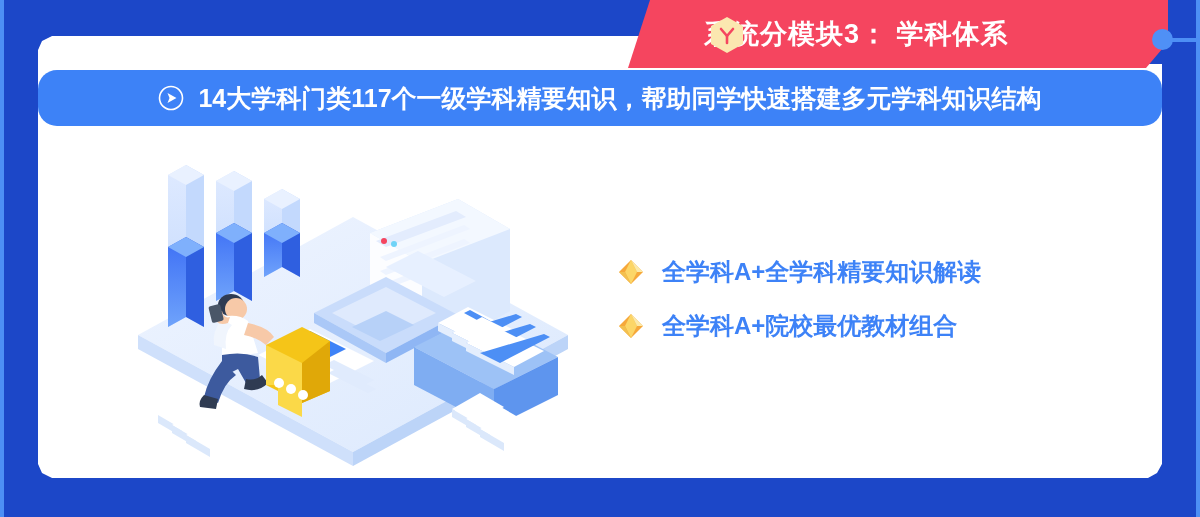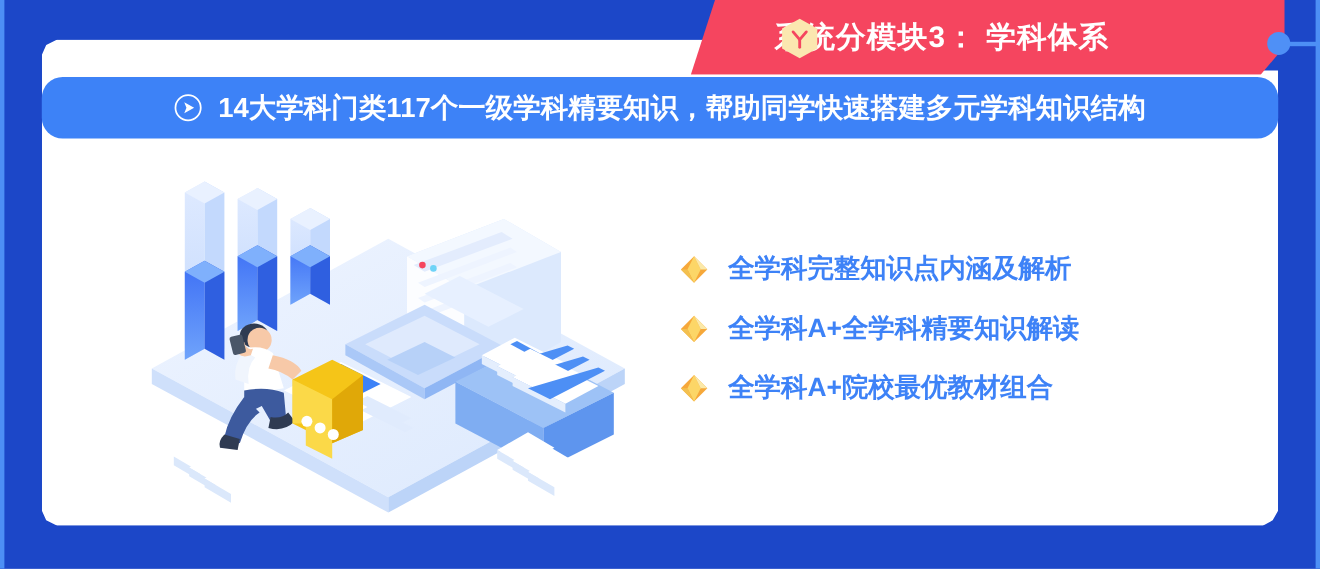--- a/index.html
+++ b/index.html
@@ -255,29 +255,20 @@
           <polygon points="348,282 372,296 372,304 348,290" fill="#dbe8fb"></polygon>
           <polygon points="362,292 390,276 414,290 386,306" fill="#ffffff"></polygon>
           <polygon points="362,292 386,306 386,314 362,300" fill="#dbe8fb"></polygon>
         </g>
       </svg>
     </div>
 
     <div id="feature-list">
 
 
-      <div class="feature-item">
-        <svg class="gem-icon" viewBox="0 0 26 26">
-          <polygon points="13,1 25,13 13,25 1,13" fill="#f6a83a"></polygon>
-          <polygon points="13,1 19,13 13,25 7,13" fill="#fcd667"></polygon>
-          <polygon points="13,1 19,13 25,13" fill="#fbe9a8"></polygon>
-          <polygon points="1,13 7,13 13,25" fill="#f3c04f"></polygon>
-        </svg>
-        <span class="feature-label">全学科完整知识点内涵及解析</span>
-      </div>
 
 
       <div class="feature-item">
         <svg class="gem-icon" viewBox="0 0 26 26">
           <polygon points="13,1 25,13 13,25 1,13" fill="#f6a83a"></polygon>
           <polygon points="13,1 19,13 13,25 7,13" fill="#fcd667"></polygon>
           <polygon points="13,1 19,13 25,13" fill="#fbe9a8"></polygon>
           <polygon points="1,13 7,13 13,25" fill="#f3c04f"></polygon>
         </svg>
         <span class="feature-label">全学科A+全学科精要知识解读</span>

